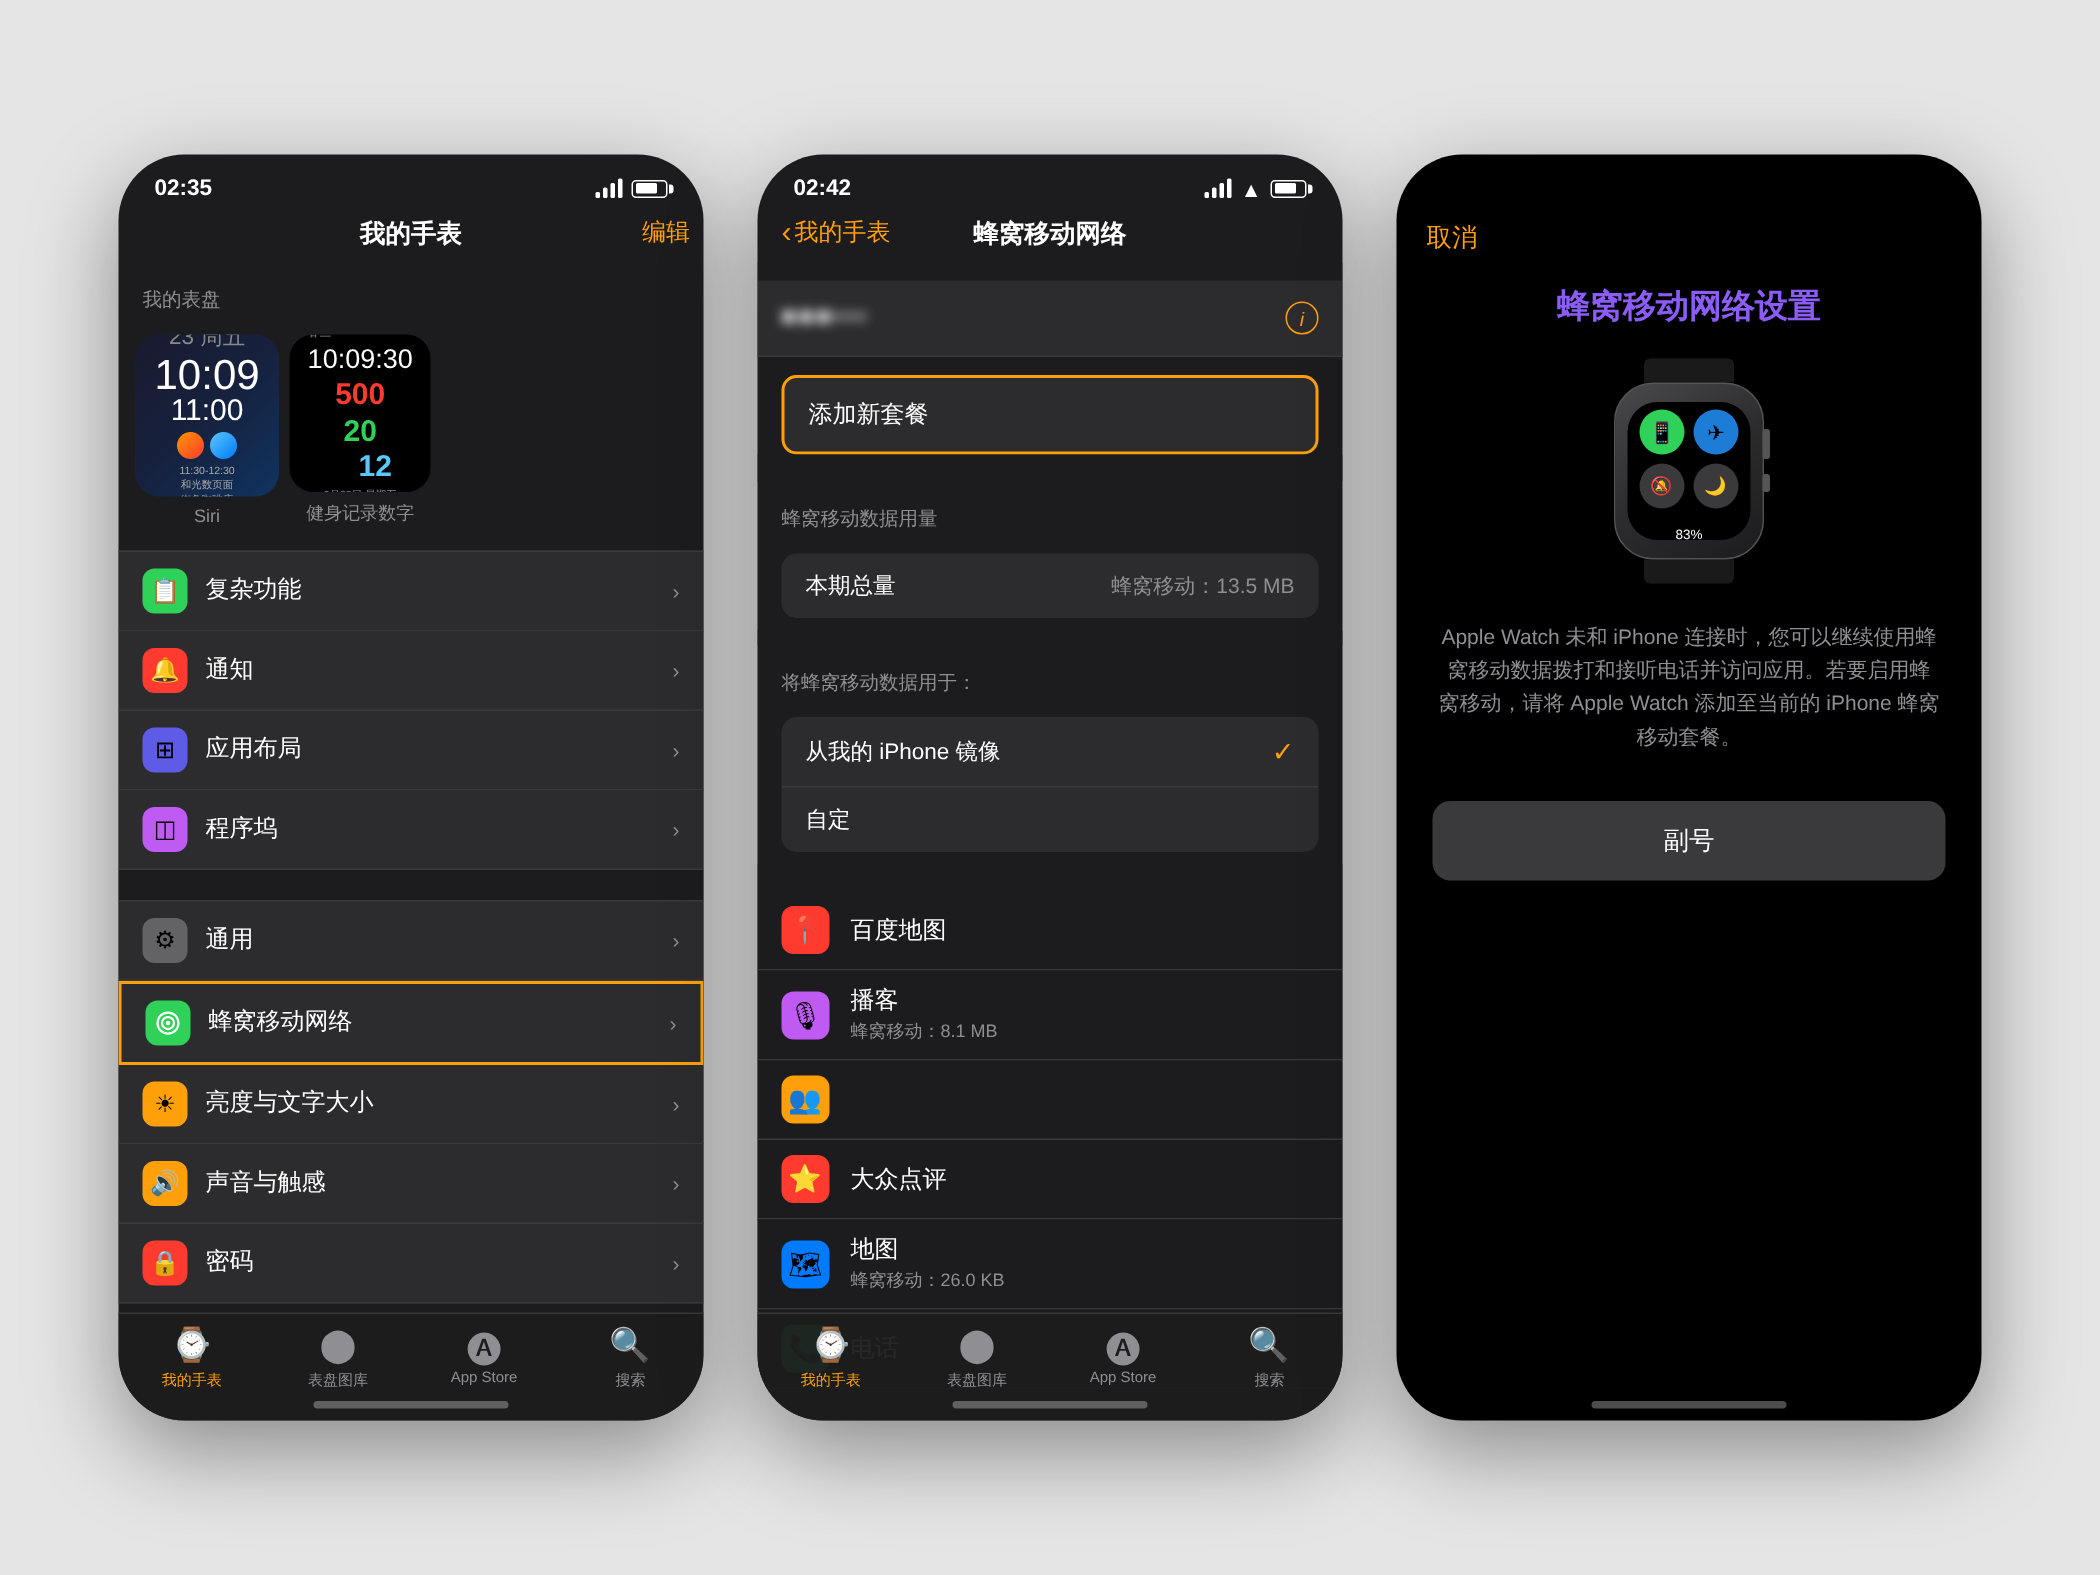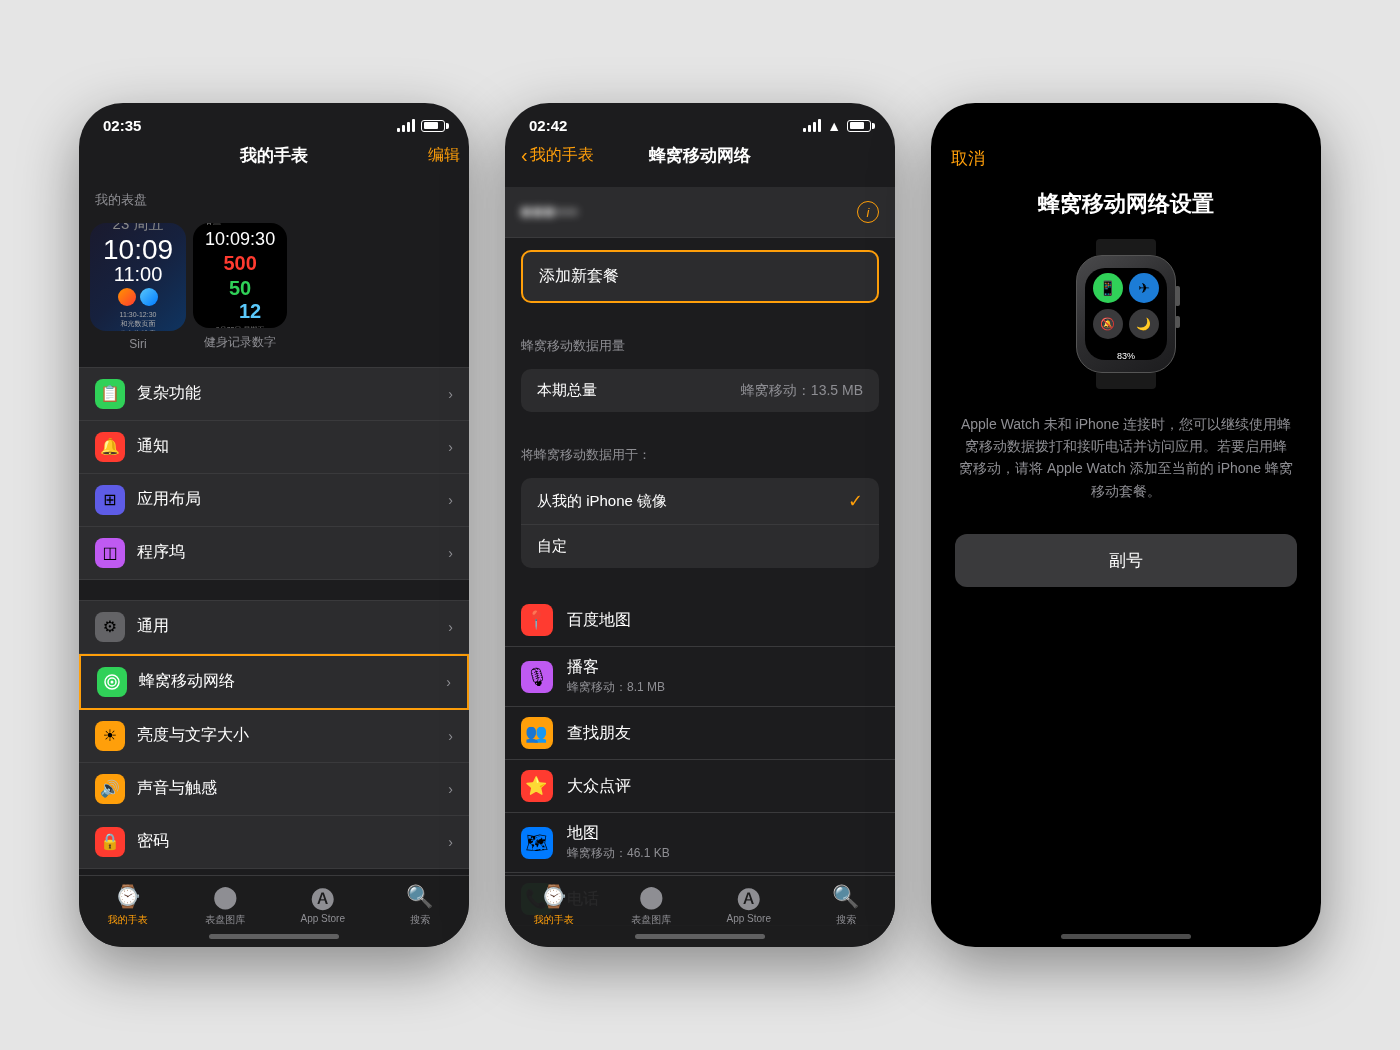--- a/index.html
+++ b/index.html
@@ -306,21 +306,21 @@
     <div style="display:flex;flex-direction:column;align-items:center;">
       <div class="watch-face watch-face-fitness">
         <div style="display:flex;justify-content:space-between;width:100%;padding:0 6px;margin-bottom:2px;">
           <div style="color:#888;font-size:8px;">廿三</div>
         </div>
         <div style="color:#fff;font-size:18px;font-weight:300;padding:0 6px;">10:09:30</div>
         <div style="display:flex;gap:4px;padding:0 6px;margin:2px 0;">
           <span style="color:#ff3b30;font-size:20px;font-weight:700;">500</span>
         </div>
         <div style="display:flex;gap:4px;padding:0 6px;">
-          <span style="color:#30d158;font-size:20px;font-weight:700;">50</span>
+          <span style="color:#30d158;font-size:20px;font-weight:700;">20</span>
         </div>
         <div style="display:flex;gap:4px;padding:0 6px;margin-left:20px;">
           <span style="color:#5ac8fa;font-size:20px;font-weight:700;">12</span>
         </div>
         <div style="color:#888;font-size:7px;padding:0 6px;margin-top:2px;">9月23日 星期五</div>
       </div>
       <div class="watch-face-label">健身记录数字</div>
     </div>
   </div>
 
@@ -472,35 +472,32 @@
     </div>
     <div class="app-list-item">
       <div class="app-icon" style="background:#bf5af2;">🎙</div>
       <div class="app-info">
         <div class="app-name">播客</div>
         <div class="app-sub">蜂窝移动：8.1 MB</div>
       </div>
     </div>
     <div class="app-list-item">
       <div class="app-icon" style="background:#ff9f0a;">👥</div>
-      <div class="app-info">
-        <div class="app-name">查找朋友</div>
-      </div>
     </div>
     <div class="app-list-item">
       <div class="app-icon" style="background:#ff3b30;">⭐</div>
       <div class="app-info">
         <div class="app-name">大众点评</div>
       </div>
     </div>
     <div class="app-list-item">
       <div class="app-icon" style="background:#007aff;">🗺</div>
       <div class="app-info">
         <div class="app-name">地图</div>
-        <div class="app-sub">蜂窝移动：46.1 KB</div>
+        <div class="app-sub">蜂窝移动：26.0 KB</div>
       </div>
     </div>
     <div class="app-list-item">
       <div class="app-icon" style="background:#30d158;">📞</div>
       <div class="app-info">
         <div class="app-name">电话</div>
       </div>
     </div>
   </div>
 
@@ -528,21 +525,21 @@
 
 <div class="phone-screen" style="background:#000;">
 
   <div style="height:44px;"></div>
 
   <div style="padding:0 20px 10px;">
     <span style="color:#ff9f0a;font-size:17px;">取消</span>
   </div>
 
   <div style="text-align:center;padding:10px 24px 20px;">
-    <h1 style="color:#ffffff;font-size:22px;font-weight:600;line-height:1.3;">蜂窝移动网络设置</h1>
+    <h1 style="color:#8b5cf6;font-size:22px;font-weight:600;line-height:1.3;">蜂窝移动网络设置</h1>
   </div>
 
   <div style="display:flex;justify-content:center;margin-bottom:24px;">
     <div style="position:relative;width:130px;">
       <div style="width:60px;height:16px;background:#1a1a1a;border-radius:4px 4px 0 0;margin:0 auto;"></div>
       <div style="width:100px;height:118px;background:linear-gradient(145deg,#4a4a4c,#2c2c2e,#1c1c1e);border-radius:26px;margin:0 auto;position:relative;border:1.5px solid #555;display:flex;align-items:center;justify-content:center;">
         <div style="width:82px;height:92px;background:#000;border-radius:20px;display:flex;flex-direction:column;align-items:center;justify-content:center;gap:6px;">
 
           <div style="display:grid;grid-template-columns:1fr 1fr;gap:6px;padding:6px;">
             <div style="width:30px;height:30px;border-radius:50%;background:#30d158;display:flex;align-items:center;justify-content:center;font-size:14px;">📱</div>

